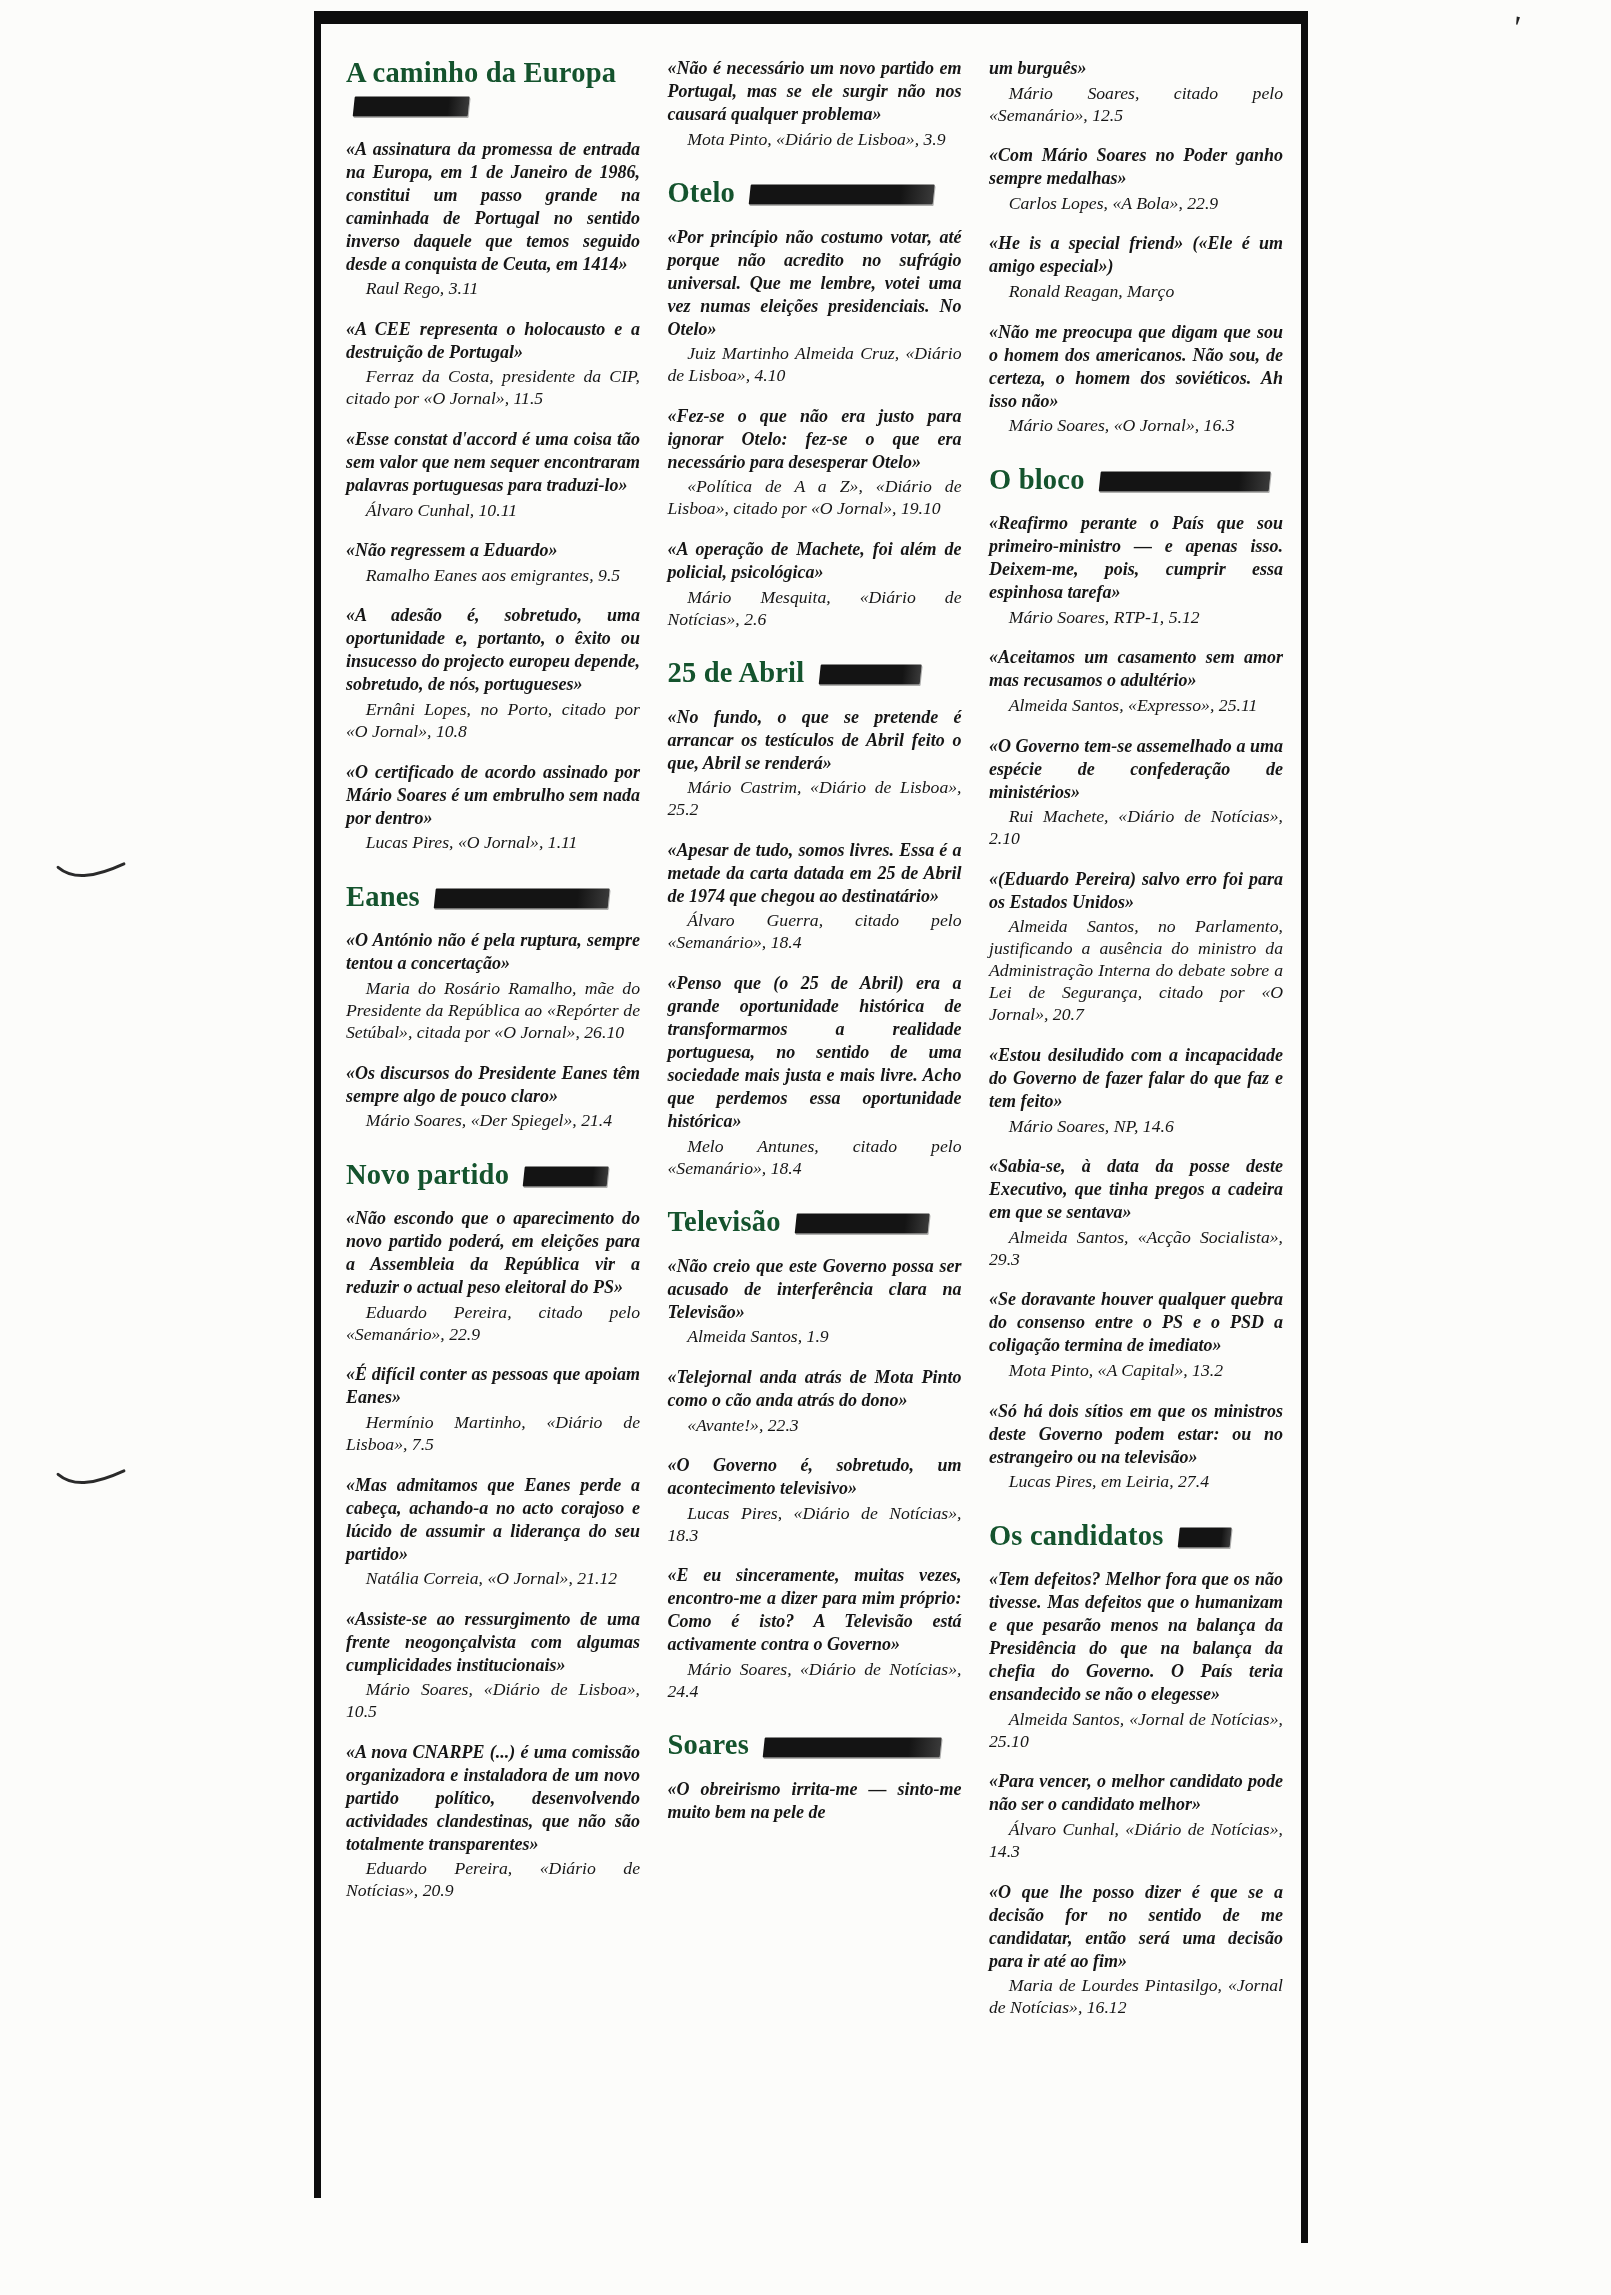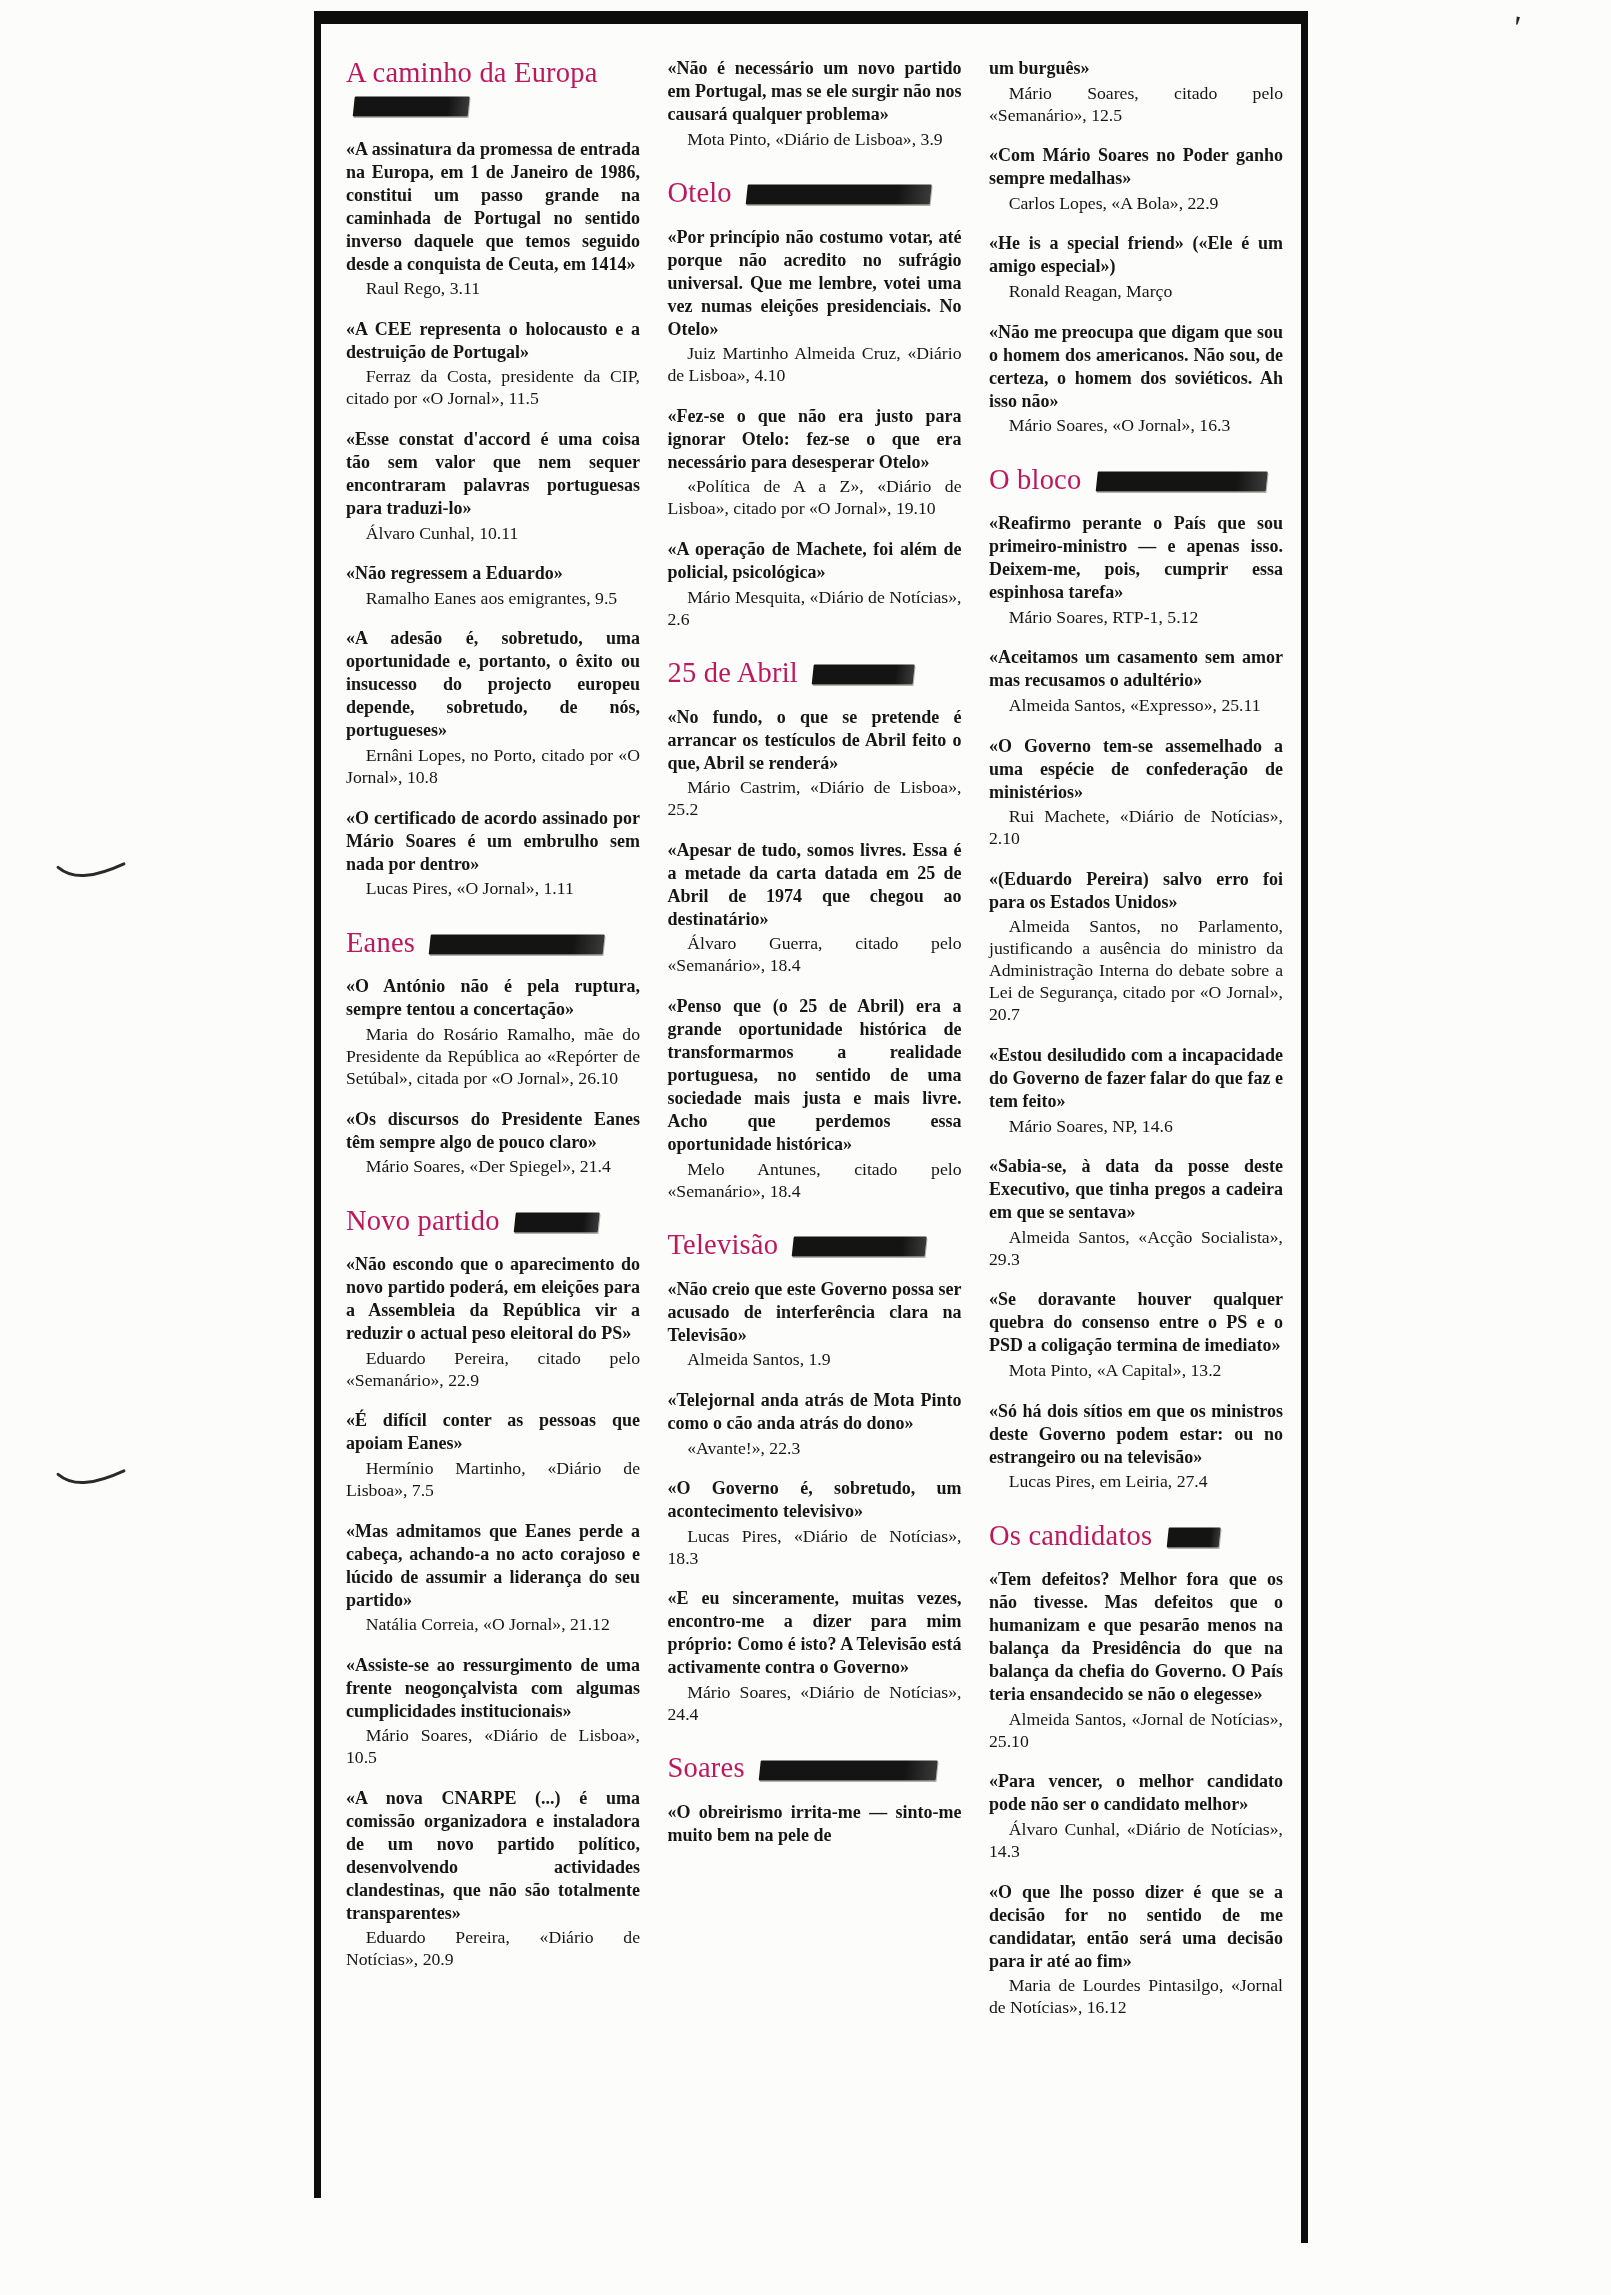--- a/index.html
+++ b/index.html
@@ -26,38 +26,38 @@
     position: absolute;
     left: 346px; top: 57px;
     width: 938px;
     display: flex;
     gap: 27.5px;
   }
   .col { width: 294px; }
 
   .heading {
     font-size: 28.5px;
-    font-weight: 400;
+    font-weight: 700;
     line-height: 32px;
     margin: 27.5px 0 16.7px;
     letter-spacing: 0.2px;
-    color: #be185d;
+    color: #14532d;
   }
   .col > .heading:first-child { margin-top: 0; }
   .heading .bar {
     display: inline-block;
     height: 19.7px;
     margin-left: 7.9px;
     background: linear-gradient(90deg, #141414 82%, #3a3a3a);
     transform: skewX(-6deg) translateY(2.5px);
     border-radius: 1px;
     box-shadow: 1px 1.5px 0 rgba(0,0,0,0.30);
   }
 
-  .quote { margin: 0 0 18.7px; }
+  .quote { margin: 0 0 18.7px; font-style: italic; }
   .q {
     margin: 0;
     font-size: 18px;
     line-height: 23px;
     font-weight: 700;
     text-align: justify;
     hyphens: auto;
   }
   .a {
     margin: 1.5px 0 0;

